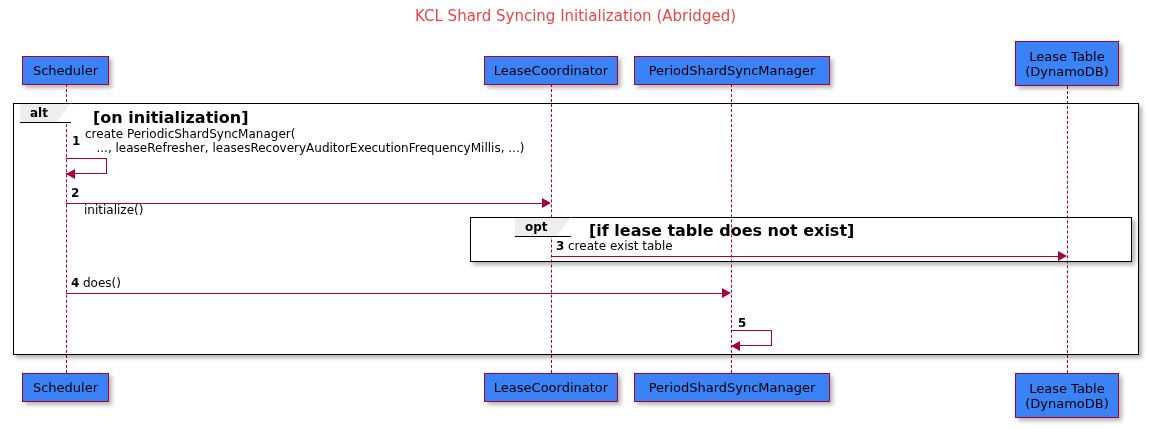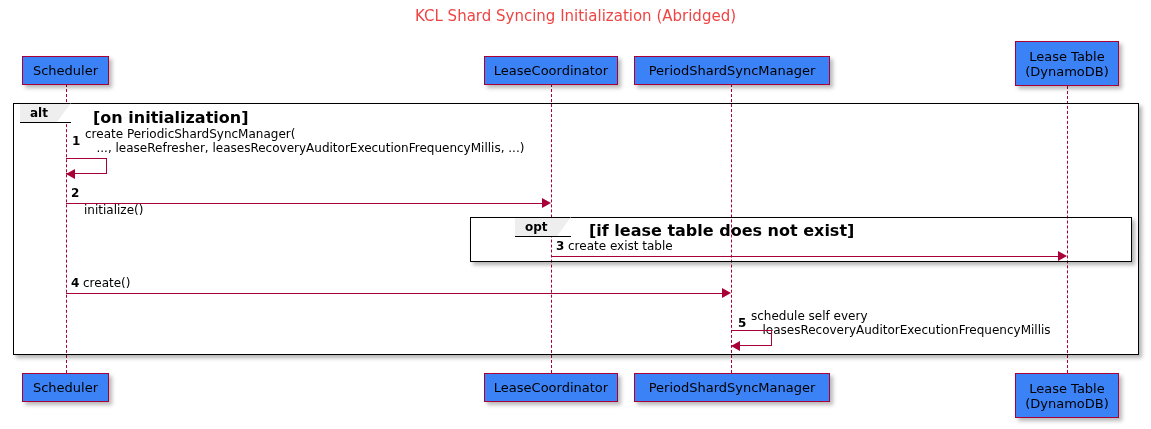--- a/index.html
+++ b/index.html
@@ -168,27 +168,25 @@
   <div class="frame" style="left:470px; top:217px; width:662px; height:45px;"></div>
   <div class="frame-label" style="left:471px; top:218px;margin-left:44px;">opt</div>
   <div class="frame-cond" style="left:556px; top:221px;margin-left:33px;">[if lease table does not exist]</div>
 
   <div class="msg-num" style="left:556px; top:239px;">3</div>
   <div class="msg-label" style="left:568px; top:239px;">create exist table</div>
   <div class="msg-line" style="left:551px; top:256px; width:507px;"></div>
   <div class="arrow-right" style="left:1058px; top:251px;"></div>
 
   <div class="msg-num" style="left:71px; top:276px;">4</div>
-  <div class="msg-label" style="left:83px; top:276px;">create()</div>
+  <div class="msg-label" style="left:83px; top:276px;">does()</div>
   <div class="msg-line" style="left:66px; top:293px; width:656px;"></div>
   <div class="arrow-right" style="left:722px; top:288px;"></div>
 
   <div class="msg-num" style="left:738px; top:316px;">5</div>
-  <div class="msg-label" style="left:751px; top:309px;">schedule self every
-   leasesRecoveryAuditorExecutionFrequencyMillis</div>
   <div class="selfloop" style="left:731px; top:330px; width:41px; height:16px;"></div>
   <div class="arrow-left" style="left:731px; top:341px;"></div>
 
   <div class="participant" style="left:22px; top:56px; width:87px; height:29px;">Scheduler</div>
   <div class="participant" style="left:484px; top:56px; width:134px; height:29px;">LeaseCoordinator</div>
   <div class="participant" style="left:634px; top:56px; width:196px; height:29px;">PeriodShardSyncManager</div>
   <div class="participant" style="left:1015px; top:41px; width:104px; height:45px;">Lease Table
 (DynamoDB)</div>
 
   <div class="participant" style="left:22px; top:373px; width:87px; height:29px;">Scheduler</div>

